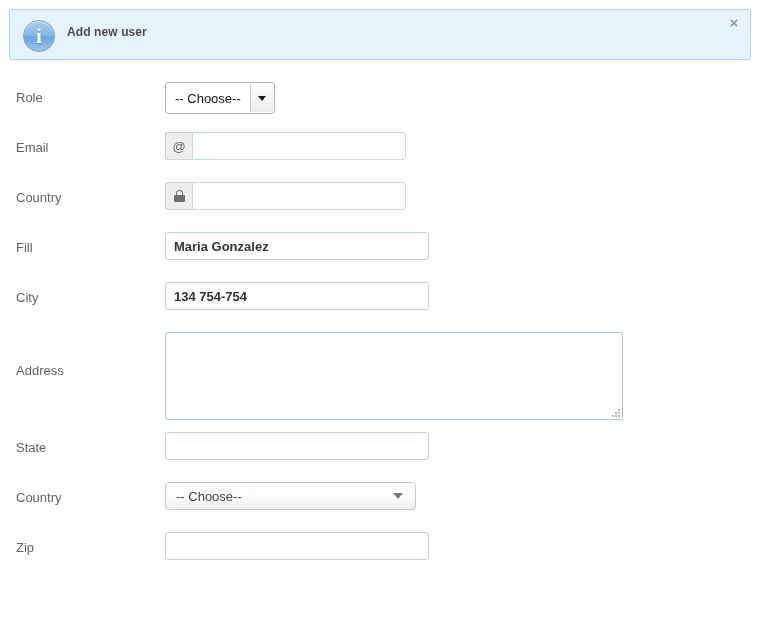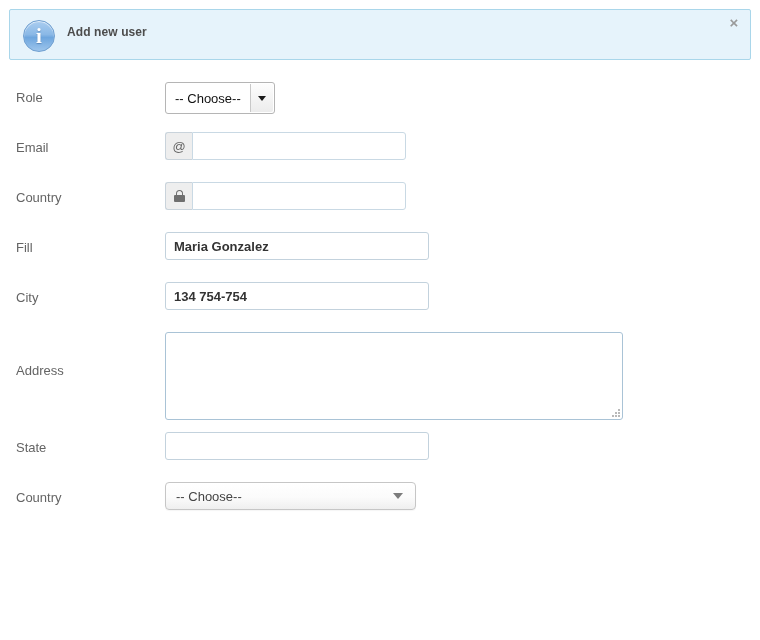--- a/index.html
+++ b/index.html
@@ -391,14 +391,20 @@
   <div class="row">
     <div class="label">Country</div>
     <div class="control">
       <div class="sel-styled">
         <span class="val">-- Choose--</span>
         <span class="caret"></span>
       </div>
     </div>
   </div>
 
+  <div class="row">
+    <div class="label">Zip</div>
+    <div class="control">
+      <input class="txt narrow" type="text" value="" style="">
+    </div>
+  </div>
 
 </div>
 
 </body></html>

